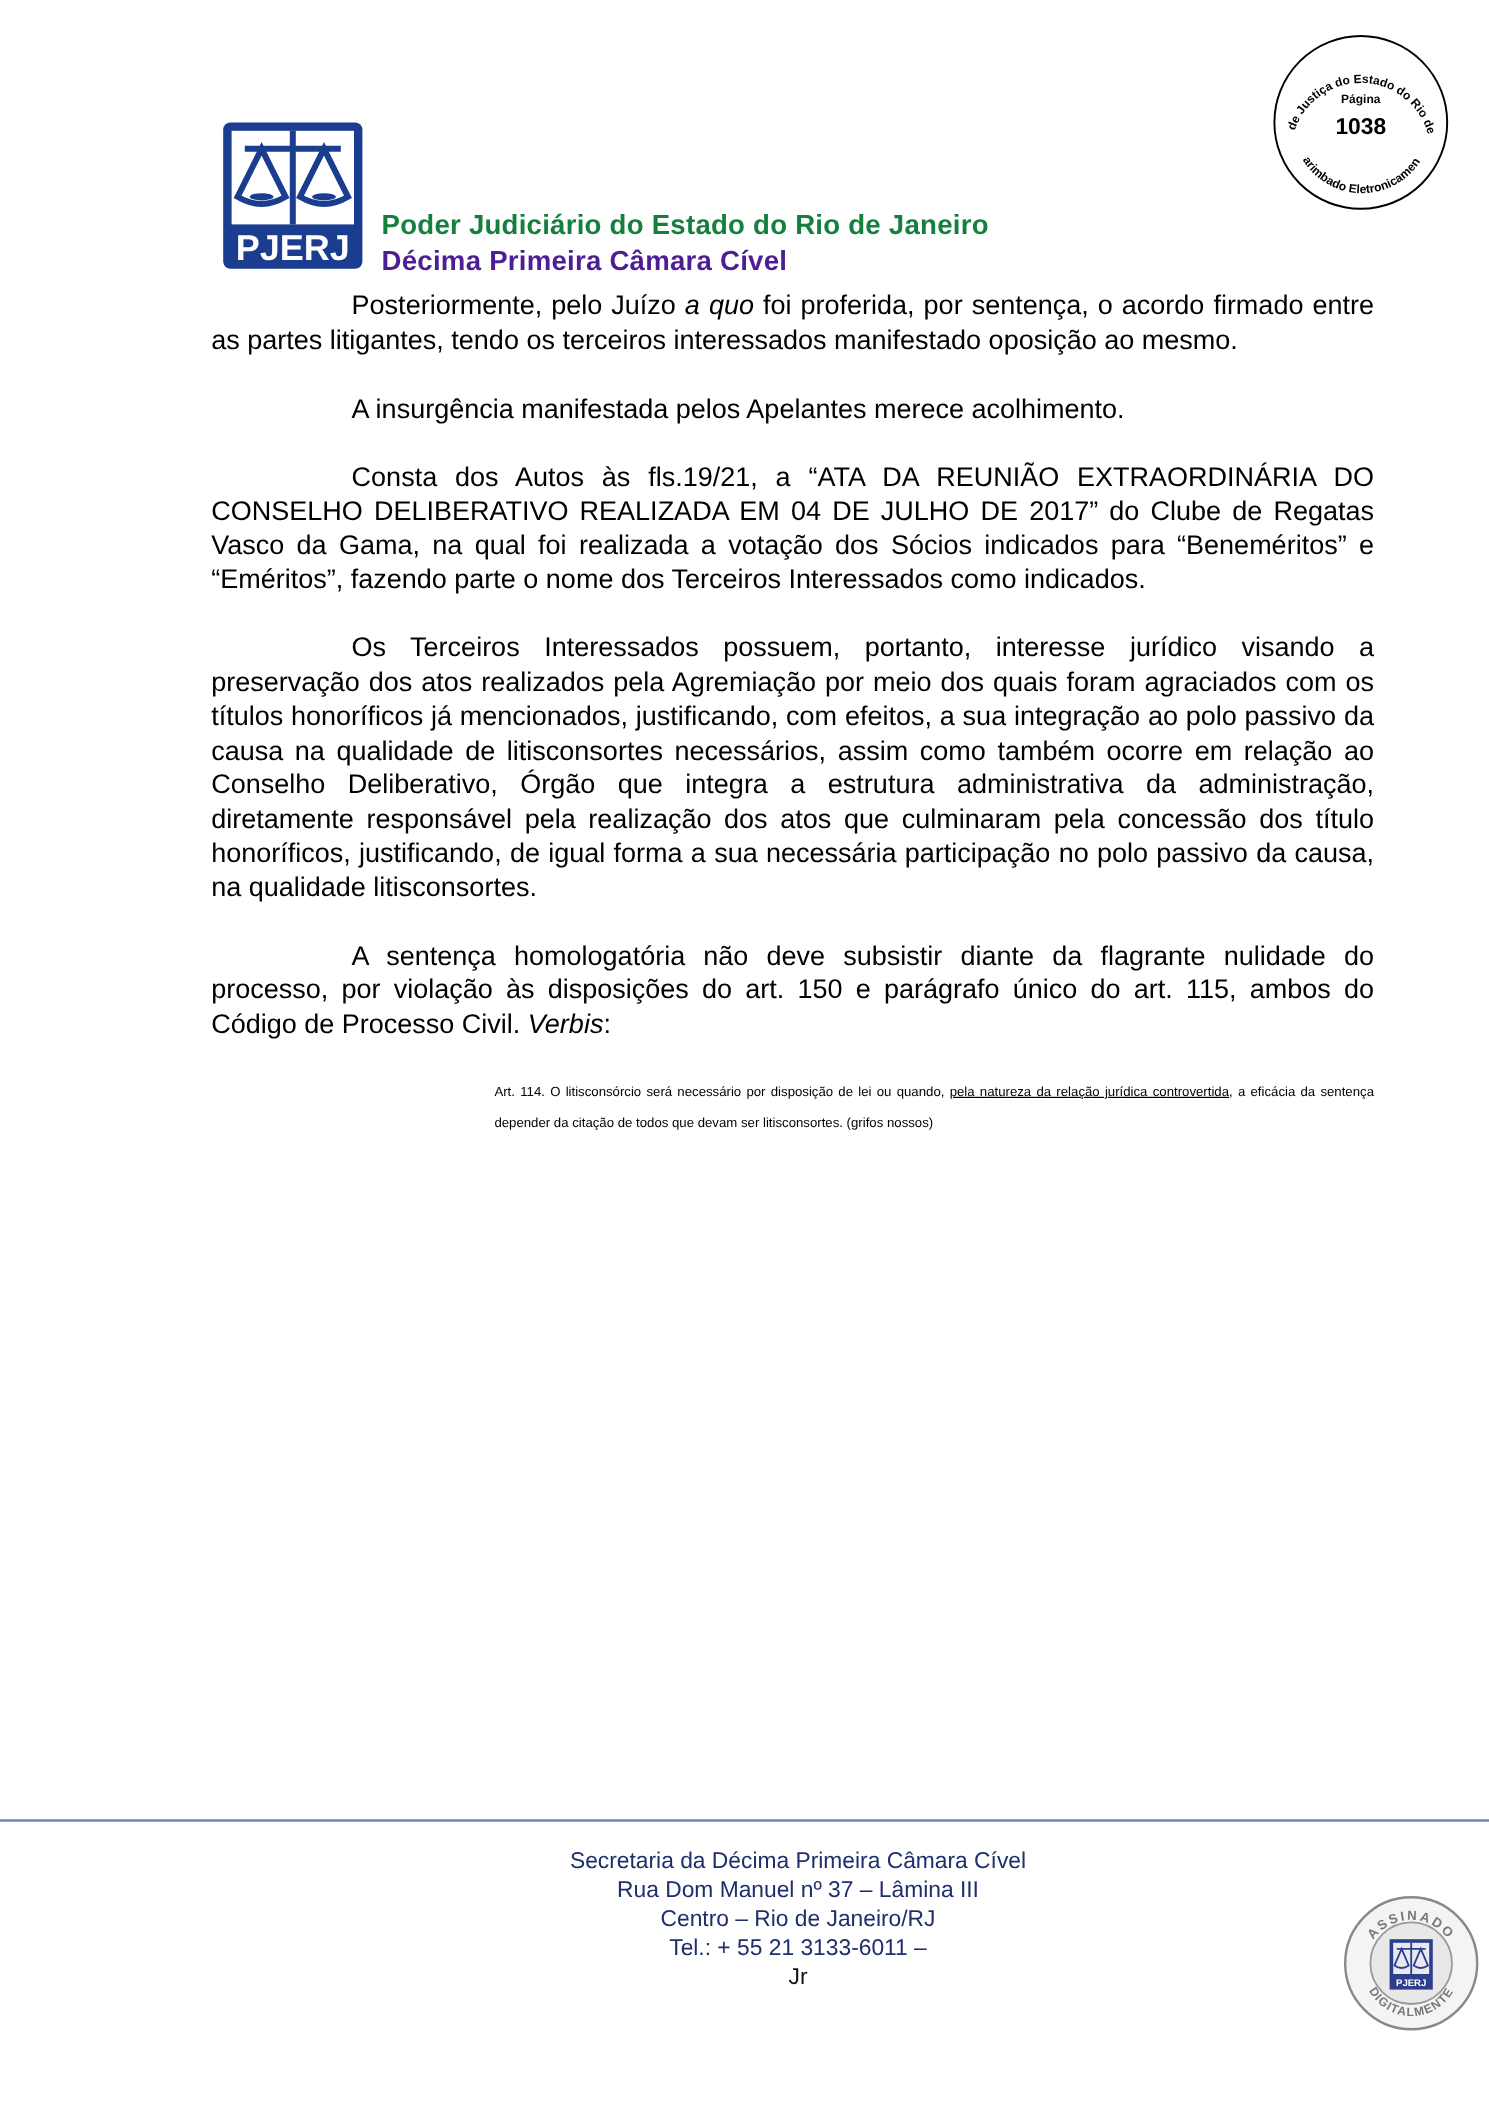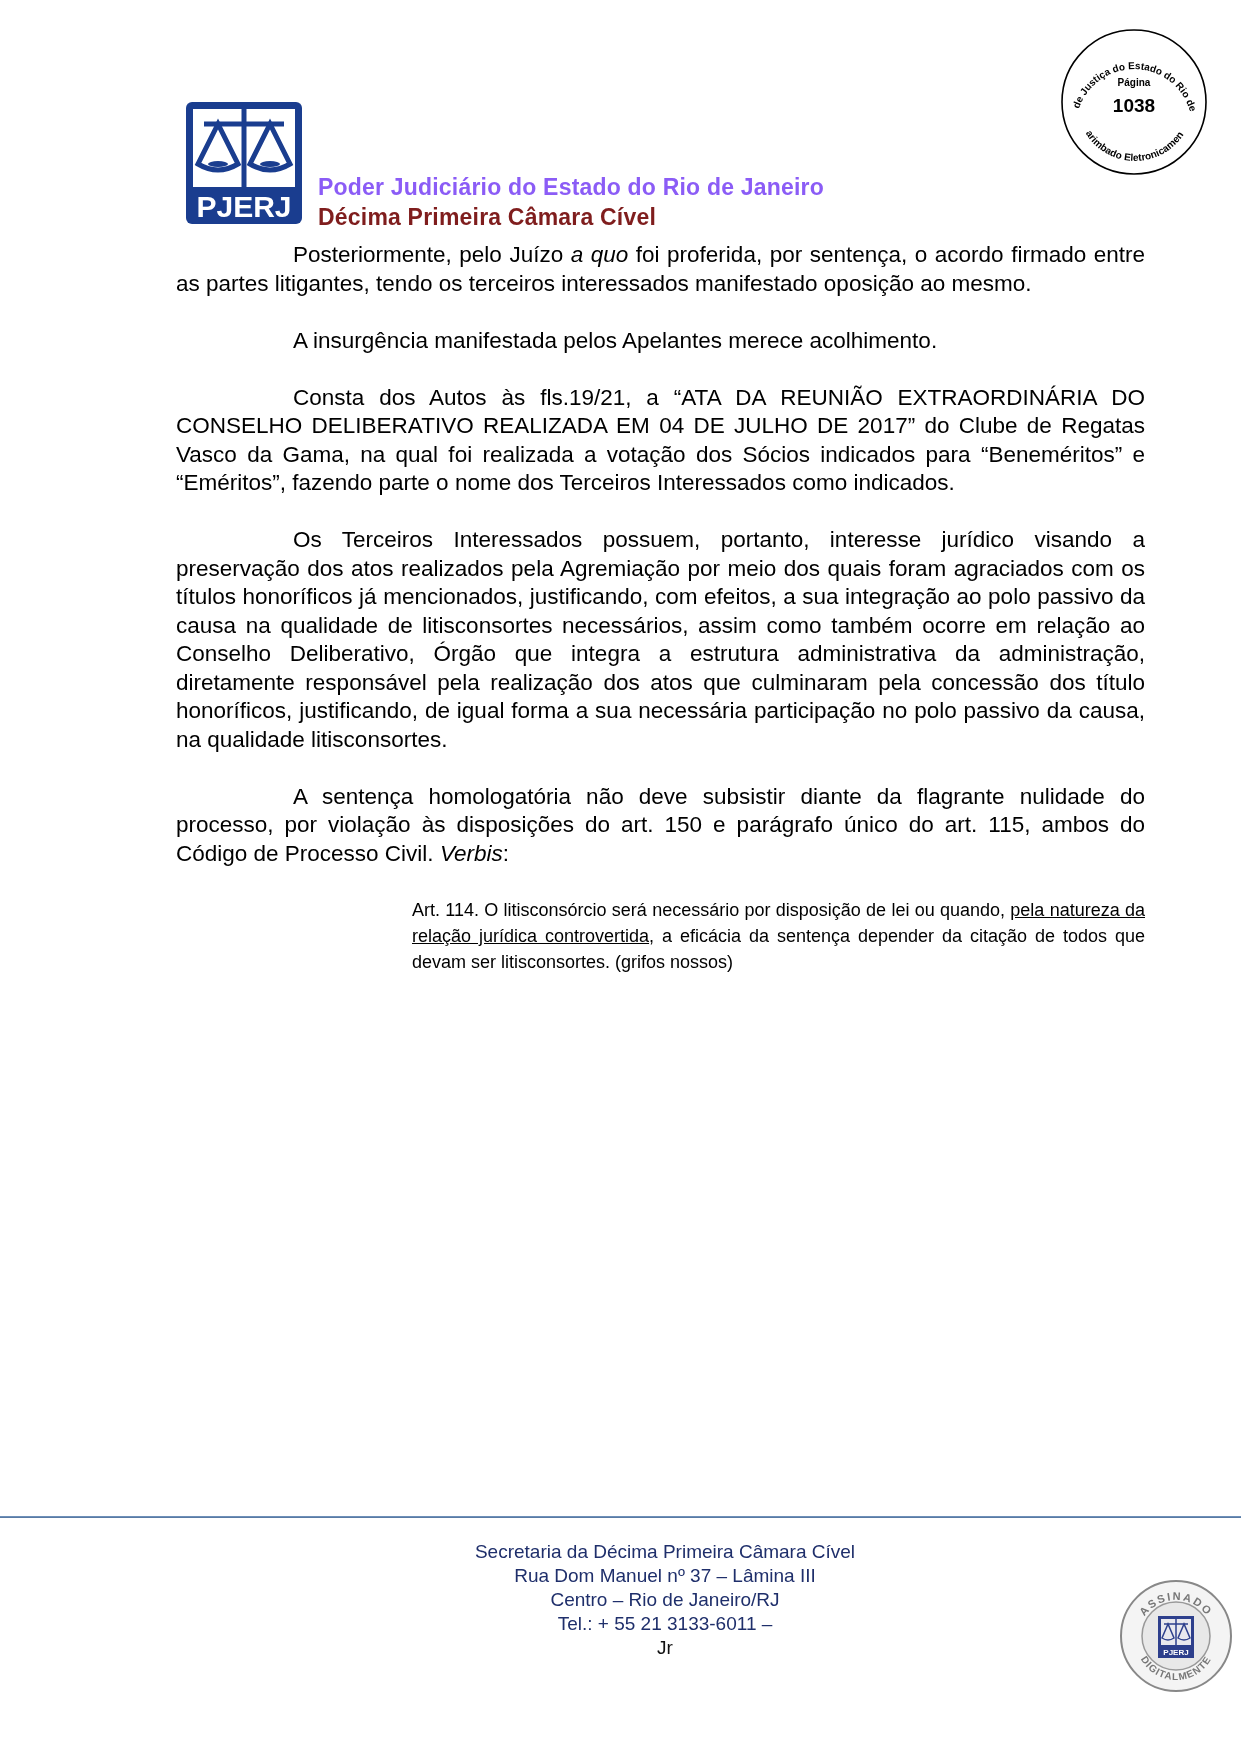--- a/index.html
+++ b/index.html
@@ -1,31 +1,31 @@
 <!DOCTYPE html>
 <html><head>
 <meta charset="utf-8">
 <style>
   html, body { margin: 0; padding: 0; background: #ffffff; }
   body { width: 1241px; height: 1755px; position: relative; overflow: hidden;
          font-family: "Liberation Sans", sans-serif; color: #000; }
 
   
   .logo { position: absolute; left: 184px; top: 100px; width: 120px; height: 126px; }
-  .hdr-line1 { position: absolute; left: 318px; top: 174px; font-size: 23px; color: #8b5cf6; font-weight: bold; letter-spacing: 0.2px; white-space: nowrap; }
-  .hdr-line2 { position: absolute; left: 318px; top: 204px; font-size: 23px; color: #7f1d1d; font-weight: bold; letter-spacing: 0.2px; white-space: nowrap; }
+  .hdr-line1 { position: absolute; left: 318px; top: 174px; font-size: 23px; color: #15803d; font-weight: bold; letter-spacing: 0.2px; white-space: nowrap; }
+  .hdr-line2 { position: absolute; left: 318px; top: 204px; font-size: 23px; color: #4c1d95; font-weight: bold; letter-spacing: 0.2px; white-space: nowrap; }
 
   
   .stamp { position: absolute; left: 1058px; top: 26px; width: 152px; height: 152px; }
 
   
   .body { position: absolute; left: 176px; top: 241px; width: 969px; font-size: 22.5px; line-height: 28.5px; }
   .para { margin: 0 0 28.5px 0; text-align: justify; text-align-last: left; }
   .indent { text-indent: 117px; }
-  .quote { margin-left: 236px; font-size: 18px; line-height: 26px; text-align: justify; margin-bottom: 20px; }
+  .quote { margin-left: 236px; font-size: 11px; line-height: 26px; text-align: justify; margin-bottom: 20px; }
   .quote u { text-decoration: underline; }
 
   
   .footer-rule { position: absolute; left: 0; top: 1516px; width: 1241px; height: 2px; background: linear-gradient(to bottom, #7a9ac2, #4d6f9a); }
   .footer { position: absolute; left: 0; top: 1540px; width: 1330px; text-align: center; font-size: 19px; line-height: 24px; color: #1f2f6b; }
   .footer .jr { color: #111; }
   .seal { position: absolute; left: 1118px; top: 1578px; width: 116px; height: 116px; }
 </style>
 </head>
 <body>

